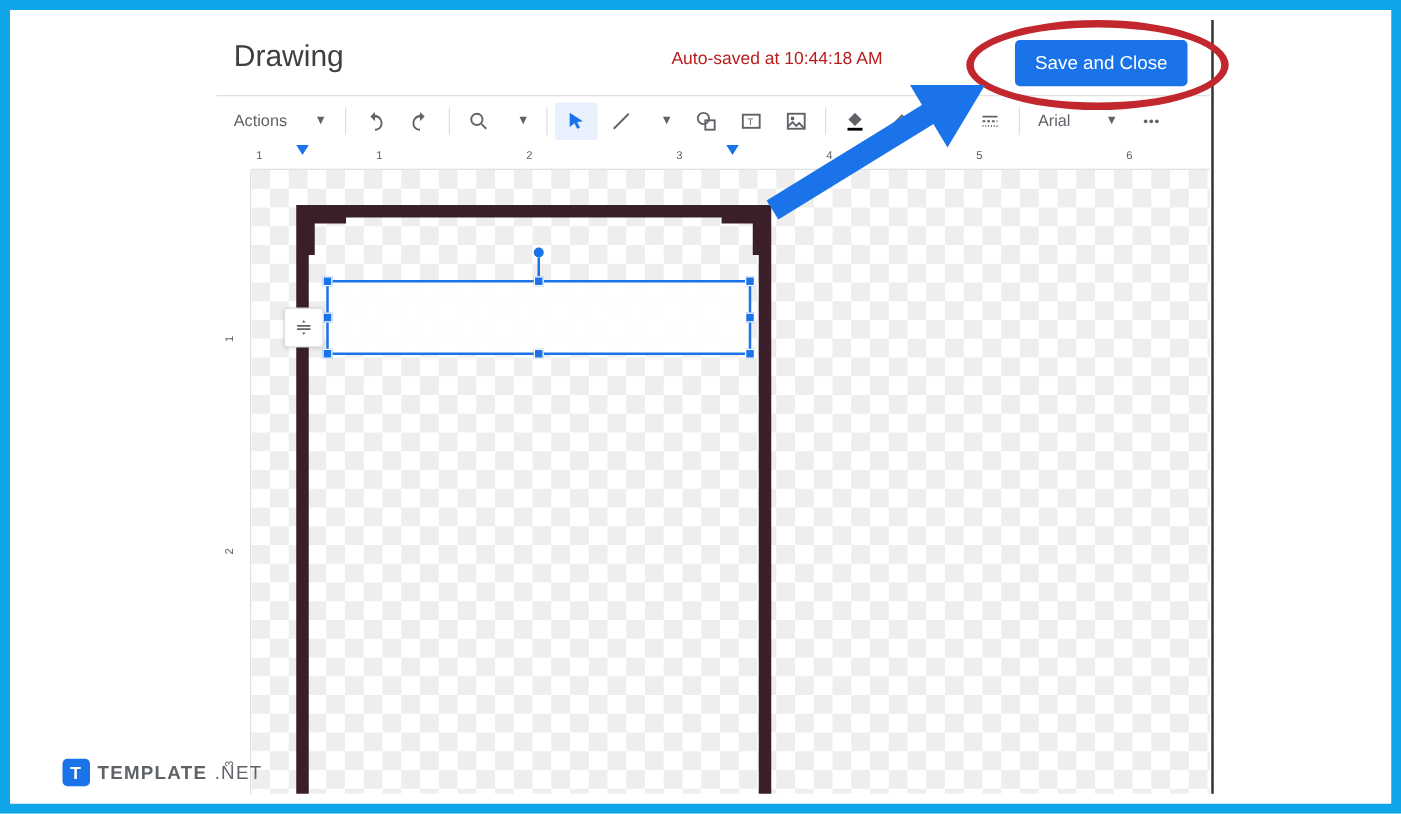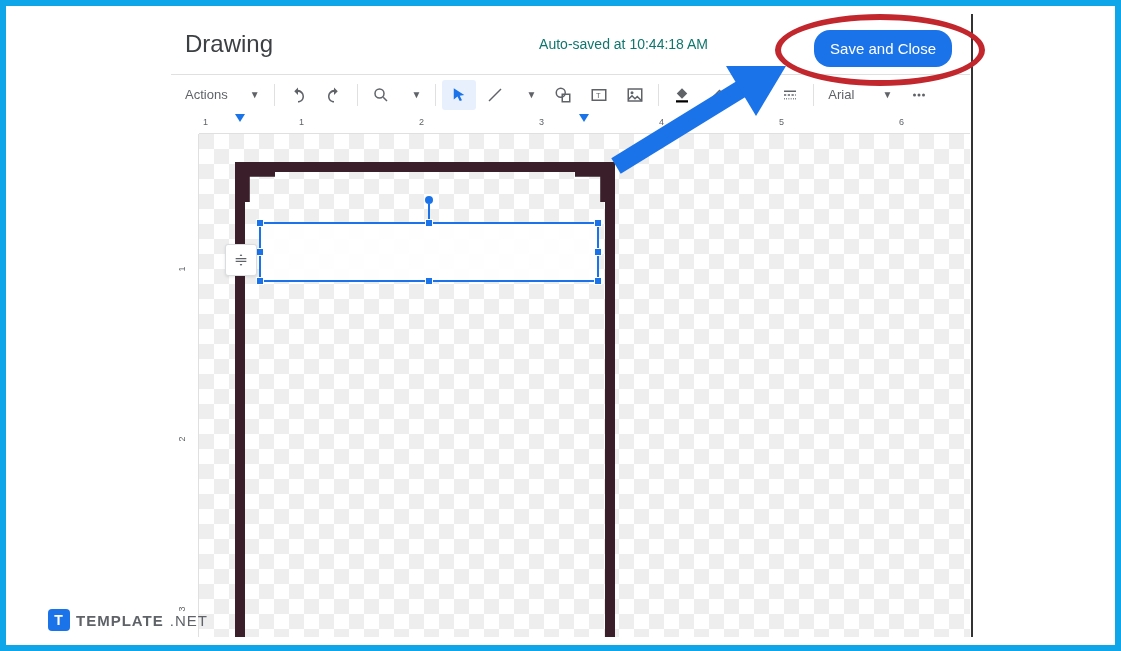--- a/index.html
+++ b/index.html
@@ -1,22 +1,22 @@
 <!DOCTYPE html>
 <html><head>
 <meta charset="utf-8">
 <style>
 *{margin:0;padding:0;box-sizing:border-box}
 body{font-family:Arial,sans-serif;background:#fff;width:1121px;height:651px;position:relative;overflow:hidden}
-.outer-frame{position:absolute;top:0;left:0;width:1121px;height:651px;border:6px solid #0ea5e9;background:#fff}
+.outer-frame{position:absolute;top:0;left:0;width:1121px;height:651px;border:8px solid #0ea5e9;background:#fff}
 .dialog{position:absolute;top:8px;left:165px;right:145px;bottom:8px;background:#fff}
 .header{display:flex;align-items:center;height:60px;padding:0 12px;position:relative}
 .title{font-size:24px;color:#3c4043;font-weight:400;margin-left:2px}
-.autosave{font-size:14px;color:#0f766e;margin-left:auto;margin-right:250px}
-.save-btn{background:#1a73e8;color:#fff;border:none;padding:10px 16px;border-radius:16px;font-size:15px;font-weight:500;cursor:pointer;position:absolute;right:18px;top:16px}
+.autosave{font-size:14px;color:#b91c1c;margin-left:auto;margin-right:250px}
+.save-btn{background:#1a73e8;color:#fff;border:none;padding:10px 16px;border-radius:4px;font-size:15px;font-weight:500;cursor:pointer;position:absolute;right:18px;top:16px}
 .toolbar{display:flex;align-items:center;height:40px;padding:0 6px;border-top:1px solid #e0e0e0;gap:2px}
 .tbtn{background:none;border:none;padding:6px 8px;cursor:pointer;display:flex;align-items:center;gap:20px;color:#5f6368;font-size:13px;border-radius:3px;height:30px}
 .tbtn.active{background:#e8f0fe;color:#1a73e8}
 .tbtn svg{width:18px;height:18px}
 .sep{width:1px;height:22px;background:#e0e0e0;margin:0 4px}
 .dd{font-size:10px;margin-left:2px}
 .font-sel{min-width:80px;text-align:right;padding-left:8px}
 .canvas-area{position:relative;height:calc(100% - 100px);background:#fff}
 .ruler-h{position:absolute;top:0;left:28px;right:0;height:20px;border-bottom:1px solid #e0e0e0;font-size:9px;color:#5f6368}
 .ruler-h .tick{position:absolute;top:3px}

